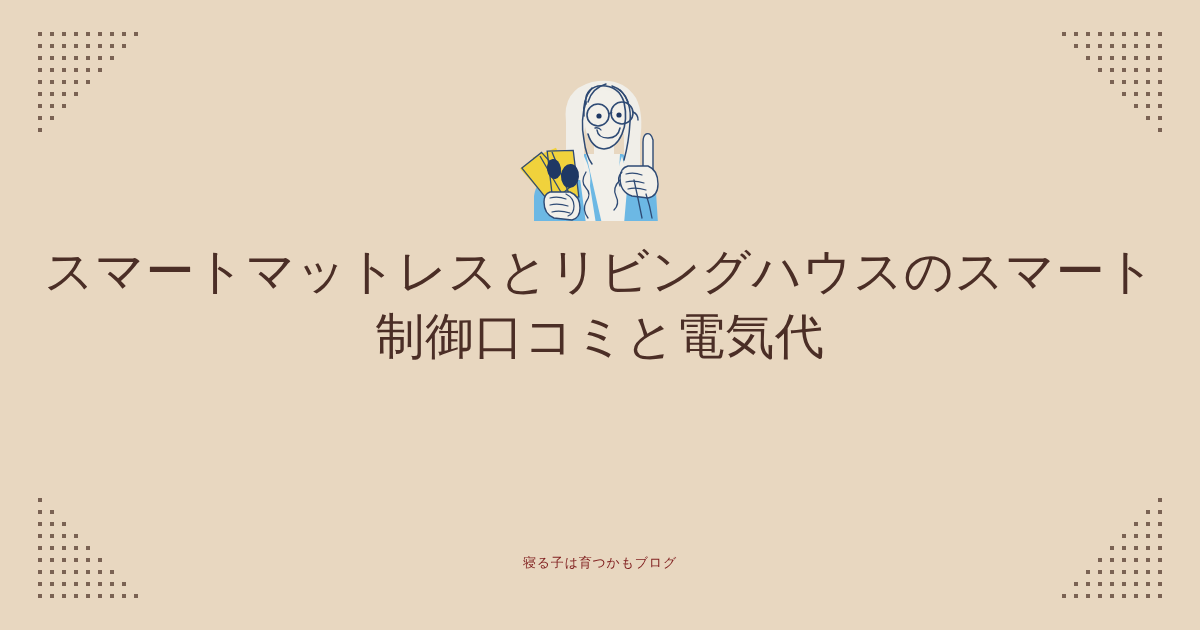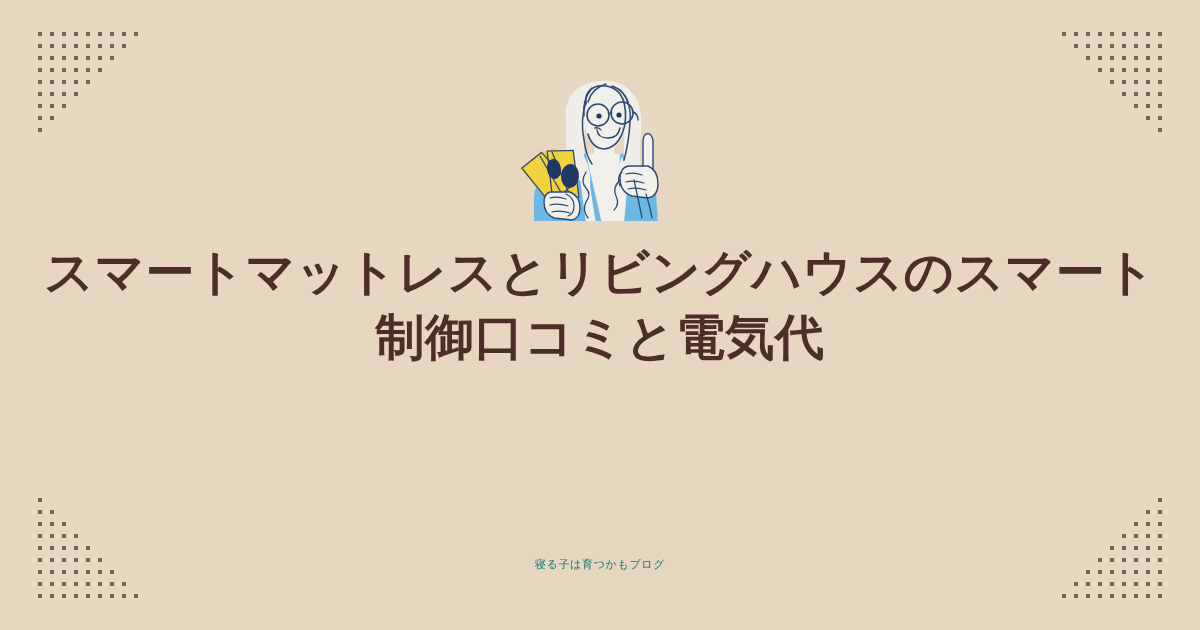--- a/index.html
+++ b/index.html
@@ -54,42 +54,42 @@
     top: 240px;
     padding: 0 40px;
     box-sizing: border-box;
     text-align: center;
   }
   #post-title {
     margin: 0;
     font-family: "DejaVu Serif", "Liberation Serif", serif;
     font-size: 49px;
     line-height: 1.32;
-    font-weight: 700;
+    font-weight: 400;
     letter-spacing: 0.01em;
     color: #4b2e26;
     white-space: normal;
     word-break: break-all;
   }
 
   
   #site-footer {
     position: absolute;
     left: 0;
     right: 0;
     bottom: 58px;
     text-align: center;
   }
   #site-name {
     margin: 0;
     font-family: "DejaVu Sans", "Liberation Sans", sans-serif;
-    font-size: 11px;
+    font-size: 13px;
     letter-spacing: 0.06em;
     font-weight: 400;
-    color: #0f766e;
+    color: #7f1d1d;
   }
 </style>
 </head>
 <body>
 
 <div id="og-card">
 
   <div class="dots dots-tl">
     <svg viewBox="0 0 108 108" xmlns="http://www.w3.org/2000/svg" aria-hidden="true">
       <g fill="#7a6253">

